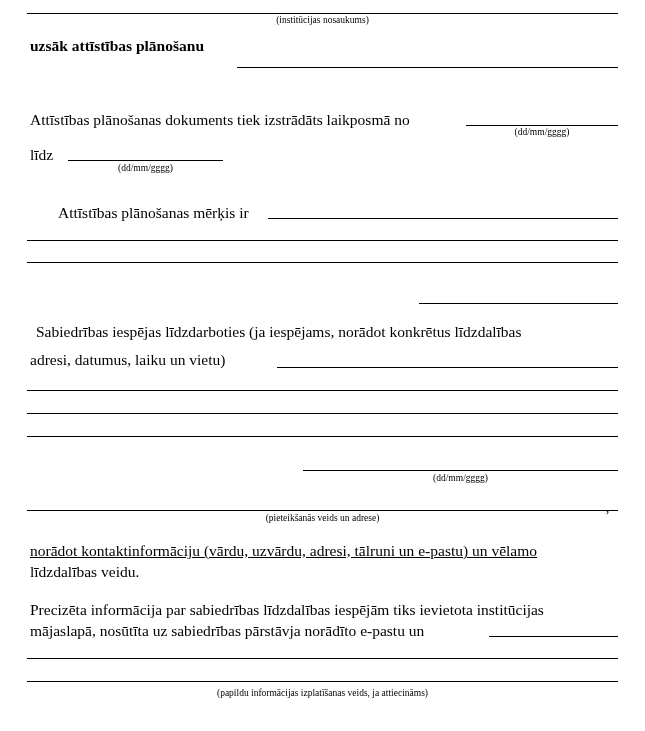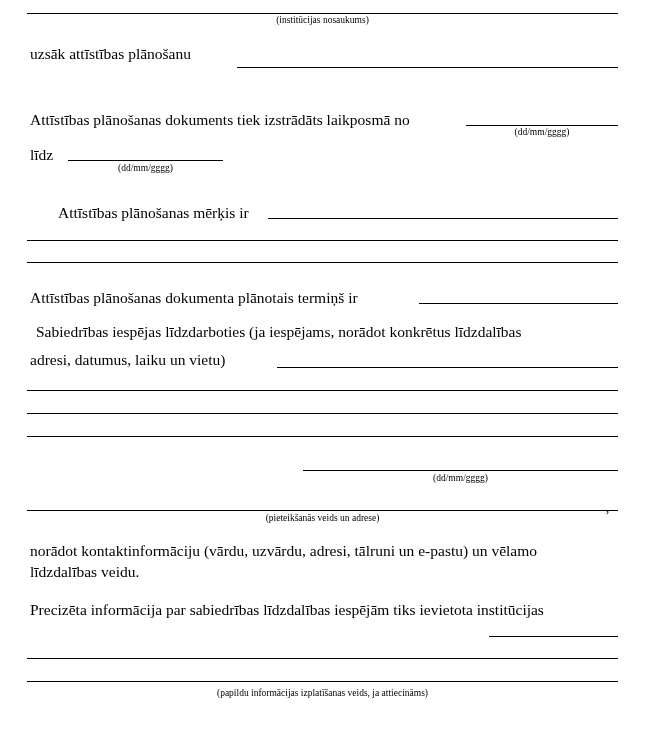--- a/index.html
+++ b/index.html
@@ -49,56 +49,56 @@
   }
 </style>
 </head>
 <body>
 
 <div class="page">
 
   <div class="rule" style="left:27px; top:13px; width:591px;"></div>
   <div class="caption" style="left:200px; top:15px; width:245px;">(institūcijas nosaukums)</div>
 
-  <div class="txt" style="left:30px; top:44px;">uzsāk attīstības plānošanu</div>
+  <div class="txt" style="left:30px; top:36px;font-weight:bold;">uzsāk attīstības plānošanu</div>
   <div class="rule" style="left:237px; top:67px; width:381px;"></div>
 
   <div class="txt" style="left:30px; top:110px;">Attīstības plānošanas dokuments tiek izstrādāts laikposmā no</div>
   <div class="rule" style="left:466px; top:125px; width:152px;"></div>
   <div class="caption" style="left:466px; top:127px; width:152px;">(dd/mm/gggg)</div>
 
   <div class="txt" style="left:30px; top:145px;">līdz</div>
   <div class="rule" style="left:68px; top:160px; width:155px;"></div>
   <div class="caption" style="left:68px; top:163px; width:155px;">(dd/mm/gggg)</div>
 
   <div class="txt" style="left:30px; top:203px;margin-left:28px;">Attīstības plānošanas mērķis ir</div>
   <div class="rule" style="left:268px; top:218px; width:350px;"></div>
   <div class="rule" style="left:27px; top:240px; width:591px;"></div>
   <div class="rule" style="left:27px; top:262px; width:591px;"></div>
 
-  <div class="txt" style="left:30px; top:288px;">Attīstības plānošanas dokumenta plānotais termiņš ir</div>
   <div class="rule" style="left:419px; top:303px; width:199px;"></div>
 
   <div class="txt" style="left:30px; top:322px;margin-left:6px;">Sabiedrības iespējas līdzdarboties (ja iespējams, norādot konkrētus līdzdalības</div>
   <div class="txt" style="left:30px; top:350px;">adresi, datumus, laiku un vietu)</div>
   <div class="rule" style="left:277px; top:367px; width:341px;"></div>
   <div class="rule" style="left:27px; top:390px; width:591px;"></div>
   <div class="rule" style="left:27px; top:413px; width:591px;"></div>
   <div class="rule" style="left:27px; top:436px; width:591px;"></div>
 
   <div class="rule" style="left:303px; top:470px; width:315px;"></div>
   <div class="caption" style="left:303px; top:473px; width:315px;">(dd/mm/gggg)</div>
 
   <div class="rule" style="left:27px; top:510px; width:591px;"></div>
   <div class="comma" style="left:606px; top:500px;">,</div>
   <div class="caption" style="left:150px; top:513px; width:345px;">(pieteikšanās veids un adrese)</div>
 
-  <div class="txt" style="left:30px; top:541px;">norādot kontaktinformāciju (vārdu, uzvārdu, adresi, tālruni un e-pastu) un vēlamo</div>
+  <div class="txt" style="left:30px; top:541px;text-decoration:underline;">norādot kontaktinformāciju (vārdu, uzvārdu, adresi, tālruni un e-pastu) un vēlamo</div>
   <div class="txt" style="left:30px; top:562px;">līdzdalības veidu.</div>
 
   <div class="txt" style="left:30px; top:600px;">Precizēta informācija par sabiedrības līdzdalības iespējām tiks ievietota institūcijas</div>
+  <div class="txt" style="left:30px; top:621px;">mājaslapā, nosūtīta uz sabiedrības pārstāvja norādīto e-pastu un</div>
   <div class="rule" style="left:489px; top:636px; width:129px;"></div>
   <div class="rule" style="left:27px; top:658px; width:591px;"></div>
   <div class="rule" style="left:27px; top:681px; width:591px;"></div>
 
   <div class="caption" style="left:140px; top:688px; width:365px;">(papildu informācijas izplatīšanas veids, ja attiecināms)</div>
 
 </div>
 
 </body></html>

